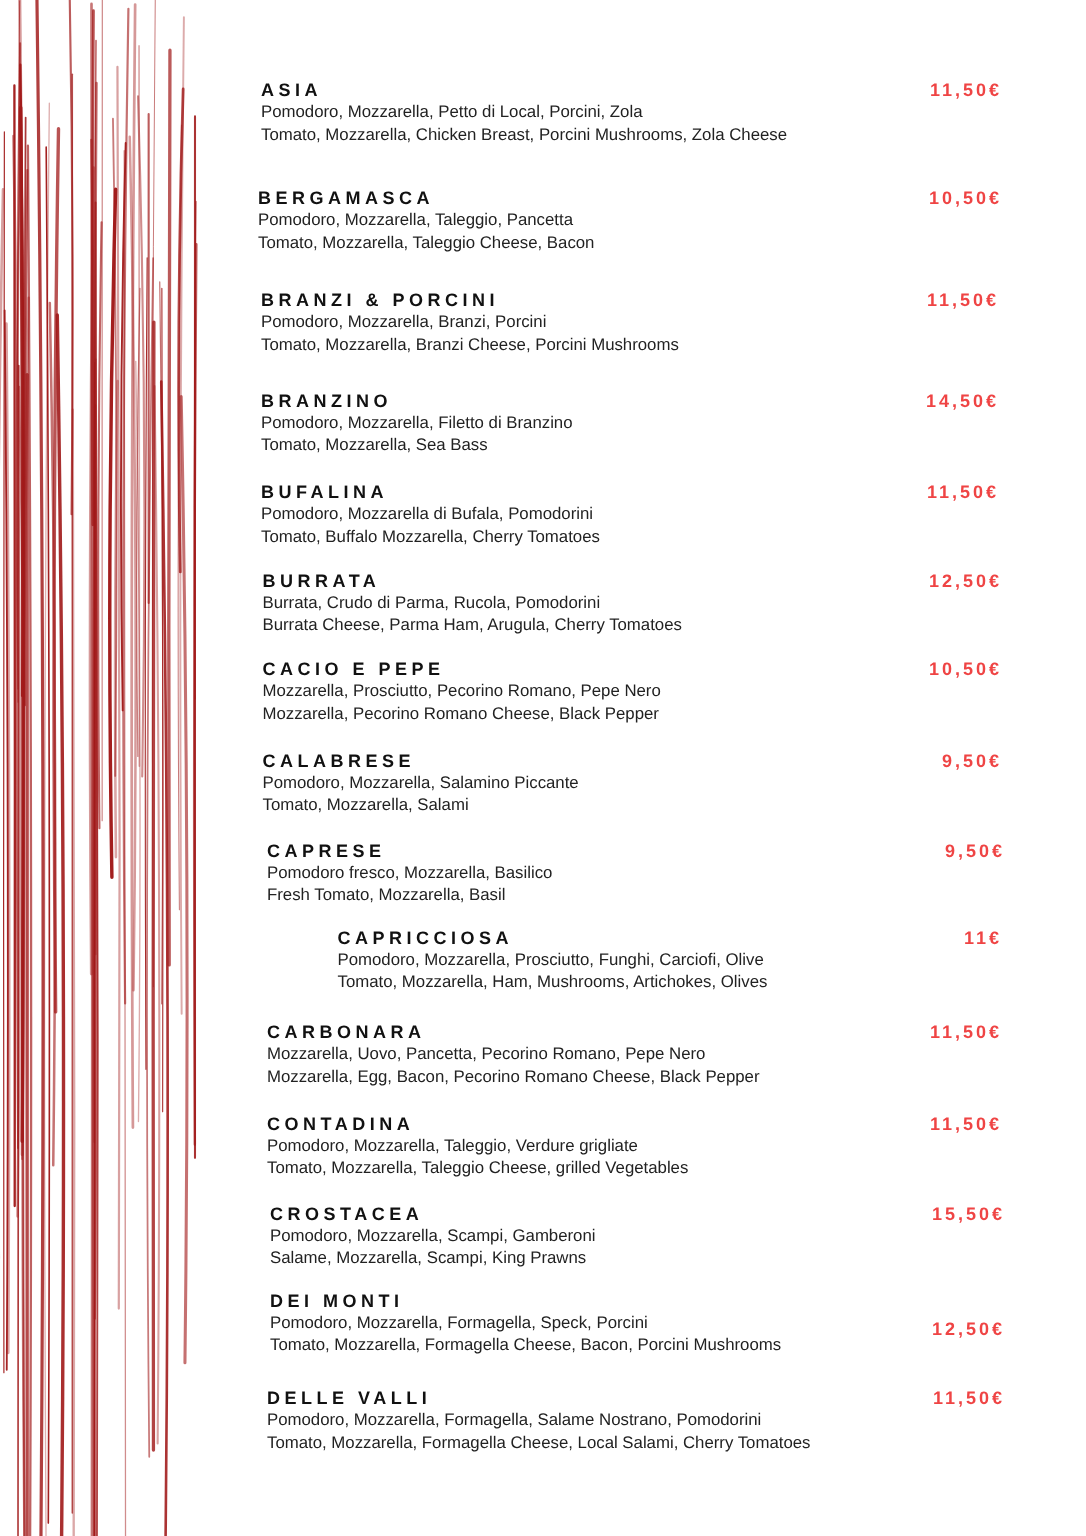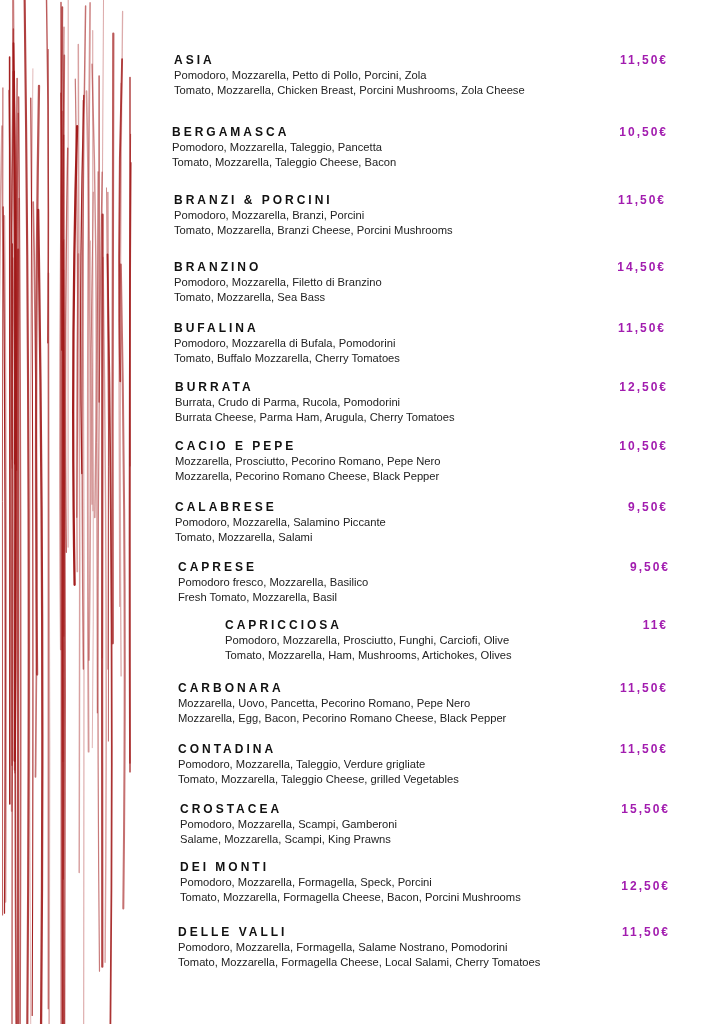--- a/index.html
+++ b/index.html
@@ -2,21 +2,21 @@
 <html><head>
   <meta charset="utf-8">
   <style>
     html, body { margin: 0; padding: 0; background: #ffffff; }
     body { width: 724px; height: 1024px; position: relative; overflow: hidden; font-family: "Liberation Sans", sans-serif; color: #1a1a1a; }
     .decor { position: absolute; left: 0; top: 0; width: 170px; height: 1024px; }
     .menu { position: absolute; left: 0; top: 0; width: 672px; height: 1024px; }
     .item { position: absolute; }
     .name { font-weight: bold; font-size: 12px; letter-spacing: 3px; color: #111; line-height: 15px; white-space: nowrap; }
     .desc { font-size: 11.2px; line-height: 15px; color: #222; white-space: nowrap; }
-    .price { position: absolute; font-weight: bold; font-size: 12px; letter-spacing: 2px; color: #a21caf; white-space: nowrap; text-align: right; width: 100px; }
+    .price { position: absolute; font-weight: bold; font-size: 12px; letter-spacing: 2px; color: #ef4444; white-space: nowrap; text-align: right; width: 100px; }
   </style>
 </head>
 <body>
 
 <svg class="decor" viewBox="0 0 170 1024" preserveAspectRatio="none">
   <g id="strokes" stroke-linecap="round" fill="none">
       <path d="M67.7,148.2 Q64.1,350.2 66.3,552.2" stroke="#a11a1a" stroke-width="1.40" stroke-opacity="0.68"></path>
       <path d="M12.5,243.7 Q11.3,643.8 12.0,1044.0" stroke="#a11a1a" stroke-width="1.11" stroke-opacity="0.86"></path>
       <path d="M90.1,3.0 Q86.4,377.3 88.6,751.7" stroke="#a11a1a" stroke-width="1.81" stroke-opacity="0.45"></path>
       <path d="M77.1,126.2 Q70.8,355.5 74.6,584.8" stroke="#a11a1a" stroke-width="2.29" stroke-opacity="0.98"></path>
@@ -85,21 +85,21 @@
       <path d="M106.5,187.9 Q109.7,428.6 107.8,669.2" stroke="#a11a1a" stroke-width="0.79" stroke-opacity="0.64"></path>
       <path d="M103.5,0.0 Q100.4,328.9 102.2,657.8" stroke="#a11a1a" stroke-width="0.60" stroke-opacity="0.64"></path>
       <path d="M99.1,76.0 Q99.1,239.0 99.1,402.0" stroke="#a11a1a" stroke-width="1.40" stroke-opacity="0.71"></path>
       <path d="M4.2,215.9 Q7.1,558.8 5.4,901.8" stroke="#a11a1a" stroke-width="1.98" stroke-opacity="0.40"></path>
     </g>
 </svg>
 
 <div class="menu">
   <div class="item" style="left:174px; top:53px;">
     <div class="name">ASIA</div>
-    <div class="desc">Pomodoro, Mozzarella, Petto di Pollo, Porcini, Zola</div>
+    <div class="desc">Pomodoro, Mozzarella, Petto di Local, Porcini, Zola</div>
     <div class="desc">Tomato, Mozzarella, Chicken Breast, Porcini Mushrooms, Zola Cheese</div>
   </div>
   <div class="price" style="left:568px; top:53px;">11,50€</div>
 
   <div class="item" style="left:172px; top:125px;">
     <div class="name">BERGAMASCA</div>
     <div class="desc">Pomodoro, Mozzarella, Taleggio, Pancetta</div>
     <div class="desc">Tomato, Mozzarella, Taleggio Cheese, Bacon</div>
   </div>
   <div class="price" style="left:568px; top:125px;">10,50€</div>

